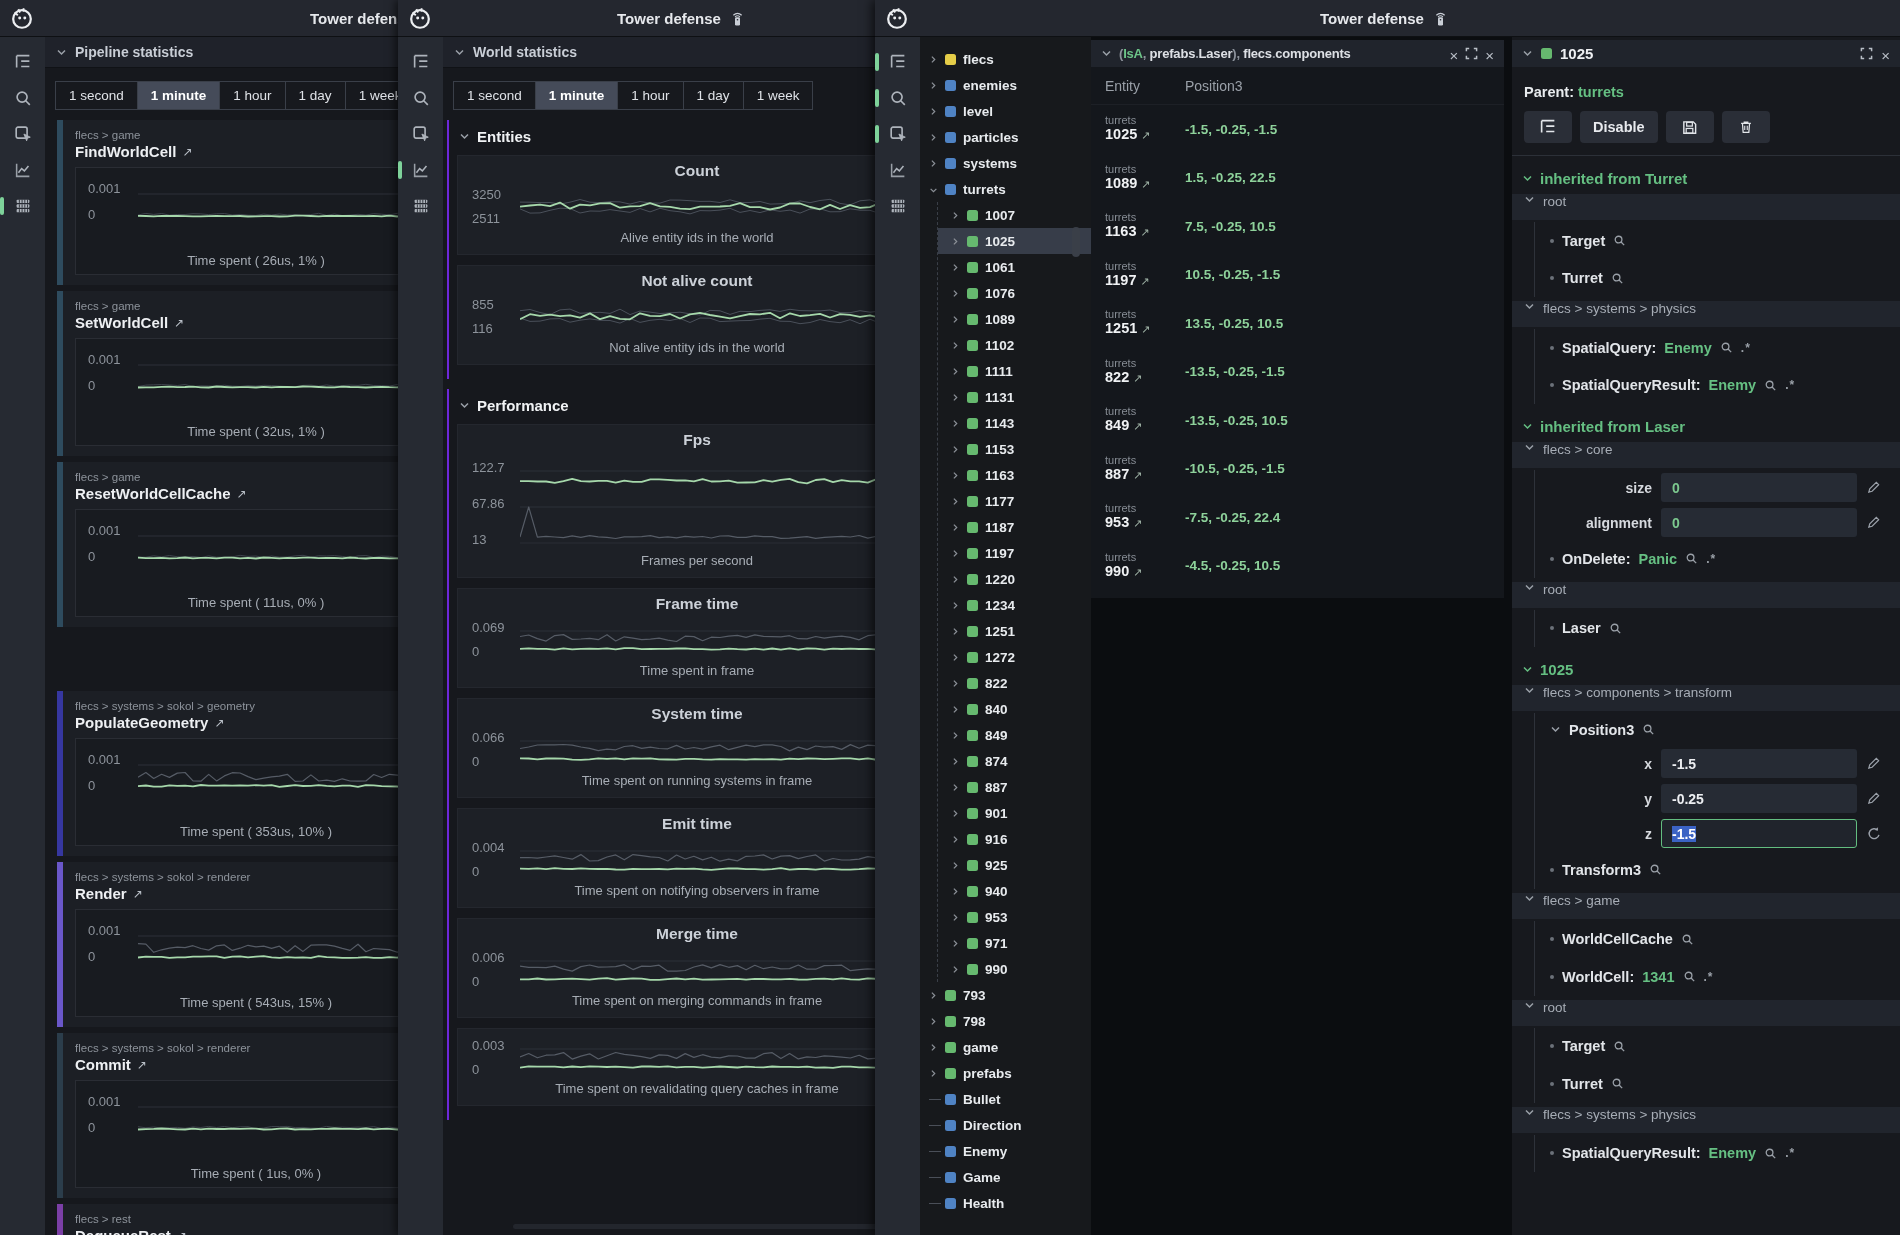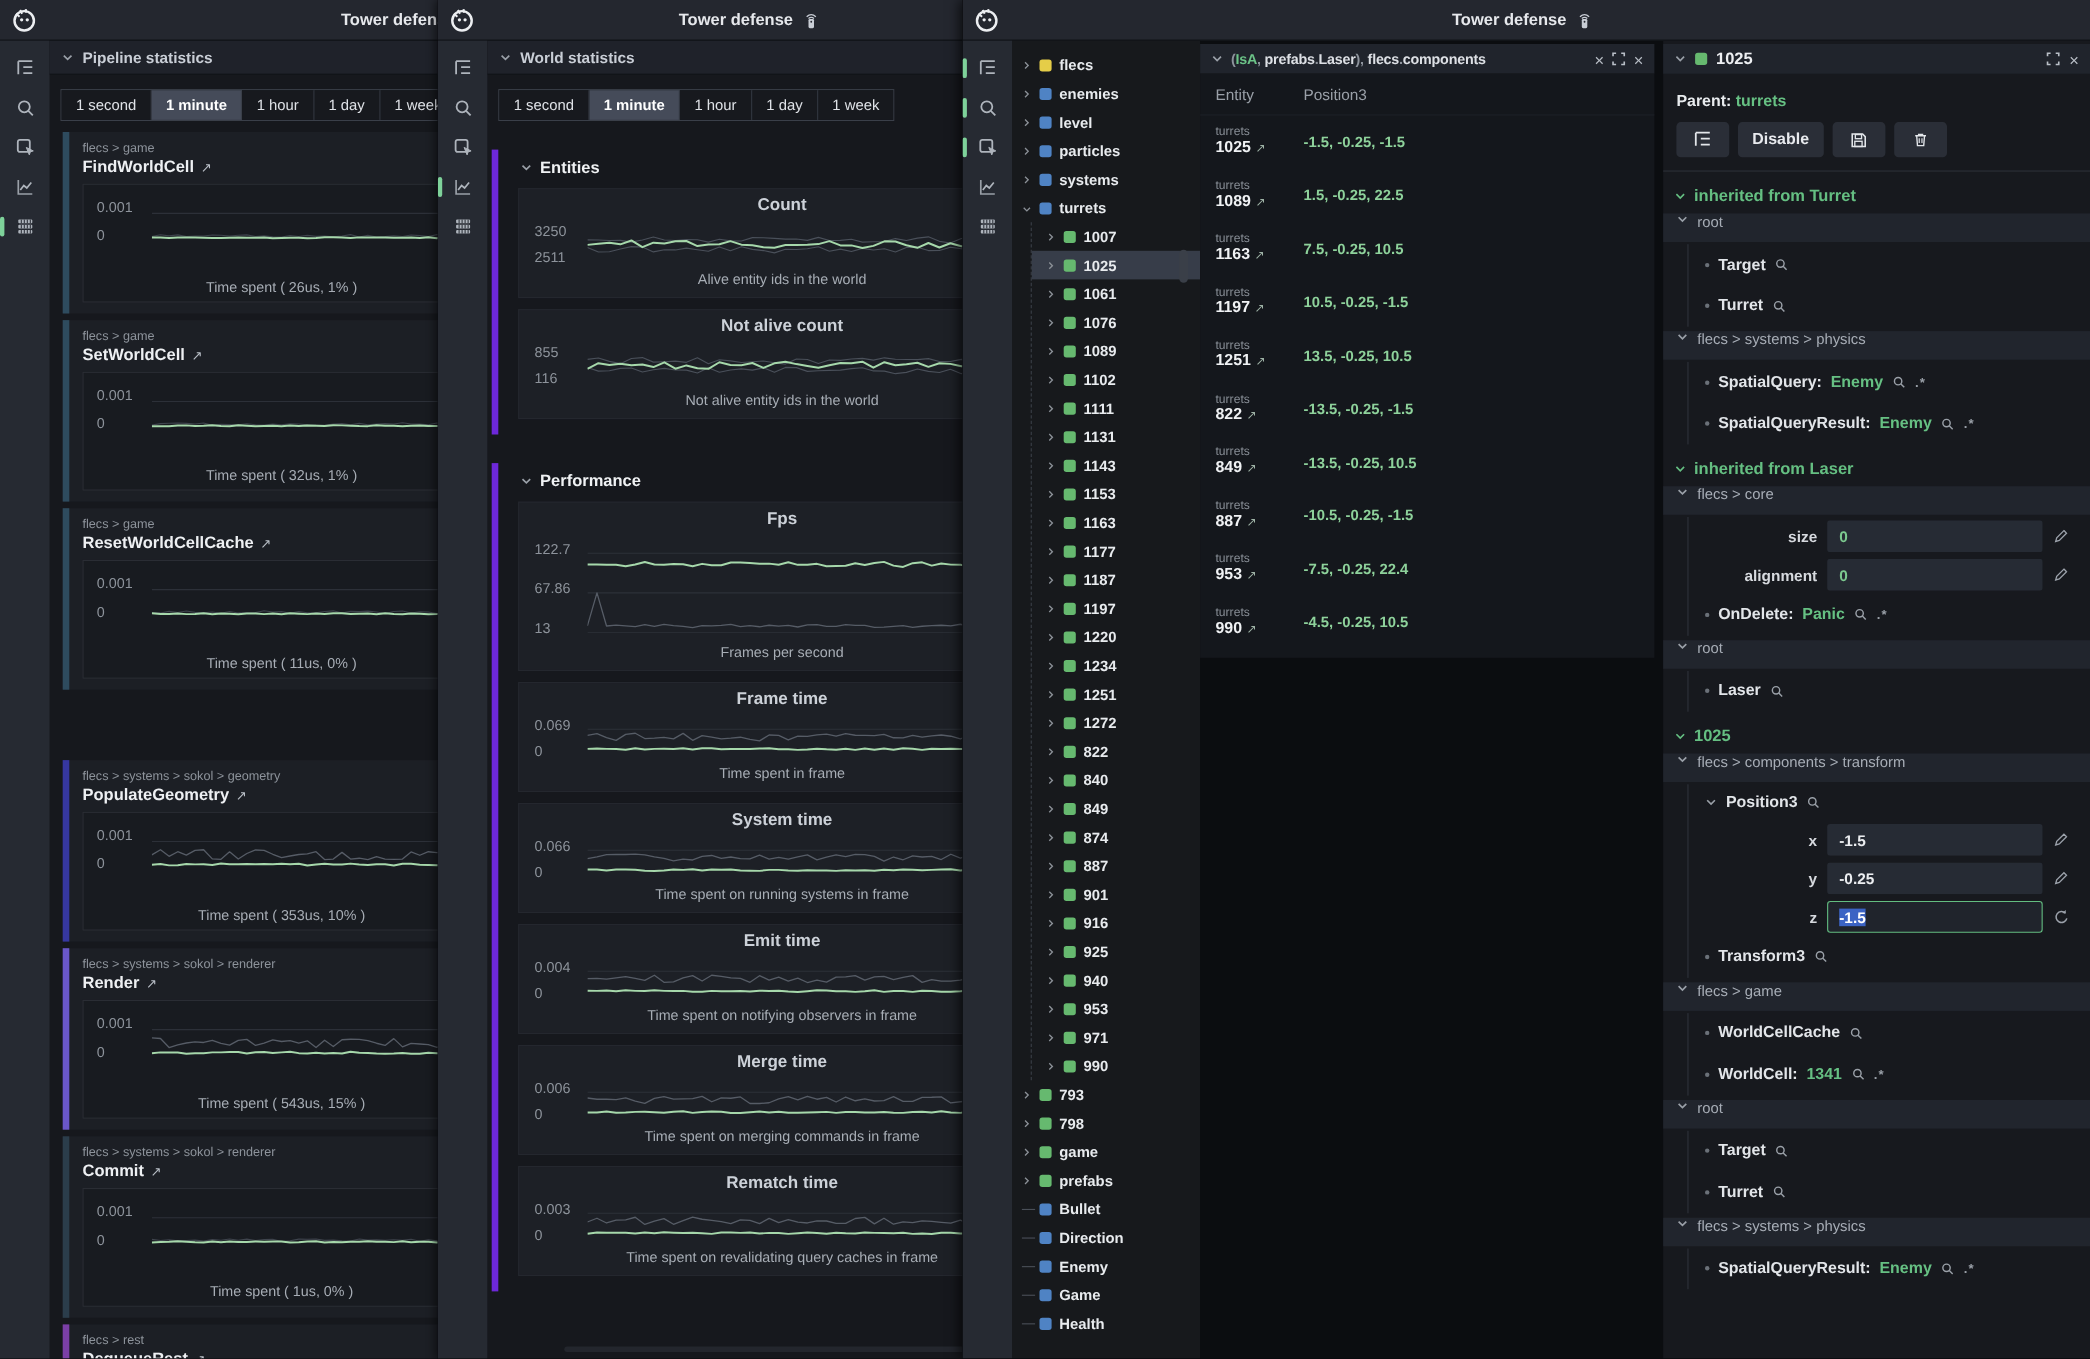--- a/index.html
+++ b/index.html
@@ -33,21 +33,21 @@
   .statcard{width:360px;background:var(--card);border-left:6px solid #2e4b5e;margin-bottom:6px;padding:9px 0 10px 12px;}
   .crumb{font-size:11.5px;color:var(--dim);}
   .sname{font-size:15px;font-weight:700;color:#eef0f3;margin-top:2px;display:flex;align-items:center;gap:6px;}
   .sname .arr{color:#b9bfc7;font-size:12px;font-weight:400;}
   .chartbox{margin-top:7px;margin-right:-20px;border:1px solid var(--border);background:var(--chartbg);height:108px;position:relative;}
   .ylab{position:absolute;left:12px;transform:translateY(-50%);font-size:13px;color:var(--dim);}
   .chartbox svg,.wchart svg{position:absolute;left:62px;right:0;top:0;}
   .caption{position:absolute;bottom:6px;left:0;right:0;text-align:center;font-size:13px;color:var(--cap);}
   .gap64{margin-top:64px;}
   
-  .wsection{border-left:6px solid #6d28d9;margin:26px 0 0 4px;padding:6px 0 4px 18px;}
+  .wsection{border-left:2px solid #6d28d9;margin:10px 0 0 4px;padding:6px 0 4px 8px;}
   .wsect-label{display:flex;align-items:center;gap:7px;color:#f0f2f4;font-weight:700;font-size:15px;margin:2px 0 10px 2px;}
   .wcard{width:480px;background:#1d2026;border:1px solid #24272e;margin-bottom:10px;padding:6px 0 4px 0;position:relative;}
   .wtitle{text-align:center;font-size:15.5px;font-weight:700;color:#ccd1d8;height:22px;}
   .wchart{position:relative;}
   .wchart .ylab{left:14px;}
   .wcap{text-align:center;font-size:13px;color:var(--cap);height:20px;}
   
   .tree{position:absolute;left:45px;top:0;bottom:0;width:171px;background:#17191c;padding-top:9px;overflow:hidden;}
   .trow{height:26px;display:flex;align-items:center;gap:7px;padding-left:9px;color:#e8ebee;font-size:13.5px;font-weight:600;white-space:nowrap;}
   .trow .tchev{width:9px;height:9px;color:#8b9097;flex:none;display:inline-flex;}
@@ -485,21 +485,20 @@
                 <span class="ylab" style="top:34px">0</span>
                 <svg width="400" height="46" viewBox="0 0 400 46">
                   <line x1="0" y1="14" x2="400" y2="14" stroke="#2c3038" stroke-width="1" opacity="1"></line>
                   <polyline points="0.0,19.2 8.7,20.3 17.4,20.3 26.1,20.6 34.8,19.1 43.5,22.1 52.2,24.1 60.9,19.6 69.6,18.0 78.3,20.2 87.0,20.0 95.7,19.7 104.3,17.7 113.0,22.6 121.7,19.1 130.4,19.4 139.1,18.2 147.8,24.2 156.5,24.2 165.2,23.5 173.9,20.0 182.6,17.9 191.3,20.9 200.0,17.6 208.7,20.3 217.4,18.6 226.1,22.8 234.8,18.3 243.5,21.7 252.2,20.0 260.9,21.9 269.6,21.6 278.3,18.0 287.0,22.2 295.7,22.2 304.3,18.6 313.0,18.5 321.7,18.2 330.4,23.7 339.1,22.6 347.8,21.8 356.5,22.1 365.2,23.6 373.9,17.6 382.6,23.1 391.3,19.0 400.0,18.0" fill="none" stroke="#565c66" stroke-width="1.2" stroke-linejoin="round"></polyline>
                   <polyline points="0.0,32.4 8.7,32.3 17.4,31.5 26.1,32.5 34.8,32.4 43.5,31.8 52.2,31.6 60.9,32.1 69.6,32.6 78.3,31.7 87.0,31.2 95.7,32.7 104.3,32.0 113.0,31.4 121.7,31.6 130.4,32.8 139.1,32.8 147.8,32.1 156.5,31.5 165.2,32.3 173.9,31.6 182.6,32.6 191.3,32.5 200.0,32.3 208.7,32.1 217.4,31.8 226.1,32.7 234.8,31.9 243.5,32.0 252.2,32.4 260.9,32.3 269.6,31.9 278.3,32.5 287.0,32.7 295.7,31.9 304.3,31.6 313.0,32.3 321.7,31.3 330.4,32.3 339.1,32.7 347.8,31.4 356.5,31.8 365.2,32.0 373.9,32.5 382.6,31.6 391.3,31.3 400.0,31.6" fill="none" stroke="#a6d8ab" stroke-width="1.8" stroke-linejoin="round"></polyline>
                 </svg>
               </div>
       <div class="wcap">Time spent on merging commands in frame</div>
             </div>
             <div class="wcard">
-              <div class="wtitle">Rematch time</div>
       <div class="wchart" style="height:46px">
                 <span class="ylab" style="top:10px">0.003</span>
                 <span class="ylab" style="top:34px">0</span>
                 <svg width="400" height="46" viewBox="0 0 400 46">
                   <line x1="0" y1="14" x2="400" y2="14" stroke="#2c3038" stroke-width="1" opacity="1"></line>
                   <polyline points="0.0,21.9 8.7,18.5 17.4,22.8 26.1,20.2 34.8,19.9 43.5,17.6 52.2,24.1 60.9,21.1 69.6,18.8 78.3,24.0 87.0,20.7 95.7,17.5 104.3,19.4 113.0,20.4 121.7,21.6 130.4,23.4 139.1,19.9 147.8,20.4 156.5,23.4 165.2,18.6 173.9,22.4 182.6,19.7 191.3,22.1 200.0,22.8 208.7,20.9 217.4,21.0 226.1,23.2 234.8,23.1 243.5,18.7 252.2,17.7 260.9,23.6 269.6,18.5 278.3,23.9 287.0,21.8 295.7,22.5 304.3,20.9 313.0,21.3 321.7,22.2 330.4,23.0 339.1,20.2 347.8,23.9 356.5,23.2 365.2,22.5 373.9,21.1 382.6,18.8 391.3,19.0 400.0,23.2" fill="none" stroke="#565c66" stroke-width="1.2" stroke-linejoin="round"></polyline>
                   <polyline points="0.0,32.6 8.7,31.4 17.4,31.7 26.1,31.6 34.8,31.7 43.5,32.3 52.2,31.5 60.9,32.1 69.6,31.3 78.3,31.7 87.0,32.0 95.7,31.7 104.3,32.2 113.0,32.7 121.7,31.5 130.4,31.5 139.1,31.8 147.8,31.4 156.5,32.4 165.2,31.8 173.9,31.9 182.6,32.7 191.3,32.1 200.0,31.5 208.7,32.0 217.4,32.5 226.1,31.7 234.8,32.2 243.5,32.4 252.2,31.5 260.9,31.8 269.6,31.9 278.3,32.2 287.0,31.7 295.7,32.7 304.3,32.3 313.0,32.8 321.7,31.7 330.4,31.6 339.1,32.4 347.8,32.3 356.5,32.8 365.2,31.4 373.9,32.4 382.6,32.6 391.3,31.8 400.0,31.3" fill="none" stroke="#a6d8ab" stroke-width="1.8" stroke-linejoin="round"></polyline>
                 </svg>
               </div>
       <div class="wcap">Time spent on revalidating query caches in frame</div>

